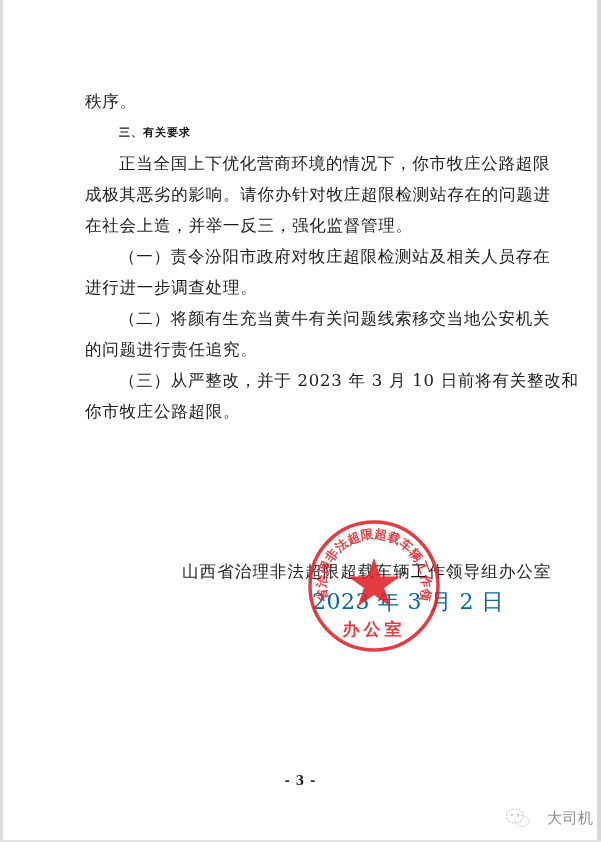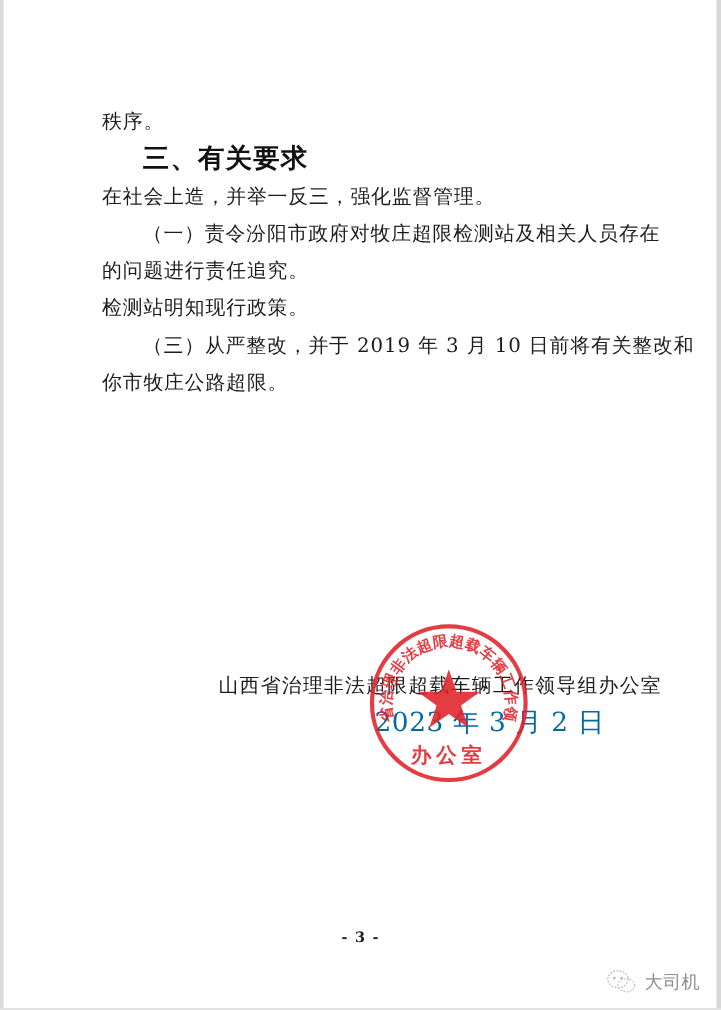--- a/index.html
+++ b/index.html
@@ -19,21 +19,21 @@
     font-size: 16.5px;
     line-height: 31px;
     letter-spacing: 0.75px;
     color: #1c1c1c;
   }
   .line { display: block; white-space: nowrap; height: 31px; }
   .indent { padding-left: 34px; }
   .heading {
     font-family: "DejaVu Sans", "Liberation Sans", sans-serif;
     font-weight: bold;
-    font-size: 22px;
+    font-size: 11px;
     letter-spacing: 1px;
     color: #111;
   }
 
   .signature {
     position: absolute;
     left: 182px;
     top: 556px;
     width: 340px;
     font-size: 16.5px;
@@ -74,21 +74,21 @@
     letter-spacing: 1px;
   }
 
   .watermark {
     position: absolute;
     left: 505px;
     top: 805px;
     height: 26px;
     display: flex;
     align-items: center;
-    gap: 6px;
+    gap: 16px;
     color: #9a9a9a;
   }
   .watermark-text {
     font-family: "DejaVu Sans", "Liberation Sans", sans-serif;
     font-size: 15px;
     color: #8e8e8e;
     letter-spacing: 0.5px;
   }
 </style>
 </head>
@@ -97,34 +97,37 @@
 <div class="page">
   <div class="edge-left"></div>
   <div class="edge-right"></div>
   <div class="edge-bottom"></div>
 
   <div class="body-text" style="top:86px;">
     <span class="line">秩序。</span>
     <span class="line indent heading">三、有关要求</span>
 
     <div>
+      <span class="line indent">正当全国上下优化营商环境的情况下，你市牧庄公路超限</span>
+      <span class="line">成极其恶劣的影响。请你办针对牧庄超限检测站存在的问题进</span>
       <span class="line">在社会上造，并举一反三，强化监督管理。</span>
     </div>
 
     <div>
       <span class="line indent">（一）责令汾阳市政府对牧庄超限检测站及相关人员存在</span>
+      <span class="line">进行进一步调查处理。</span>
+    </div>
+
+    <div>
+      <span class="line indent">（二）将颜有生充当黄牛有关问题线索移交当地公安机关</span>
       <span class="line">的问题进行责任追究。</span>
     </div>
 
     <div>
-      <span class="line">检测站明知现行政策。</span>
-    </div>
-
-    <div>
-      <span class="line indent">（三）从严整改，并于 2019 年 3 月 10 日前将有关整改和</span>
+      <span class="line indent">（三）从严整改，并于 2023 年 3 月 10 日前将有关整改和</span>
       <span class="line">你市牧庄公路超限。</span>
     </div>
   </div>
 
   <div class="signature">山西省治理非法超限超载车辆工作领导组办公室</div>
   <div class="sig-date">2023 年 3 月 2 日</div>
 
   <svg class="seal" viewBox="0 0 136 136">
     <defs>
       <path id="sealArc" d="M 22 82 A 48 48 0 1 1 114 82"></path>

